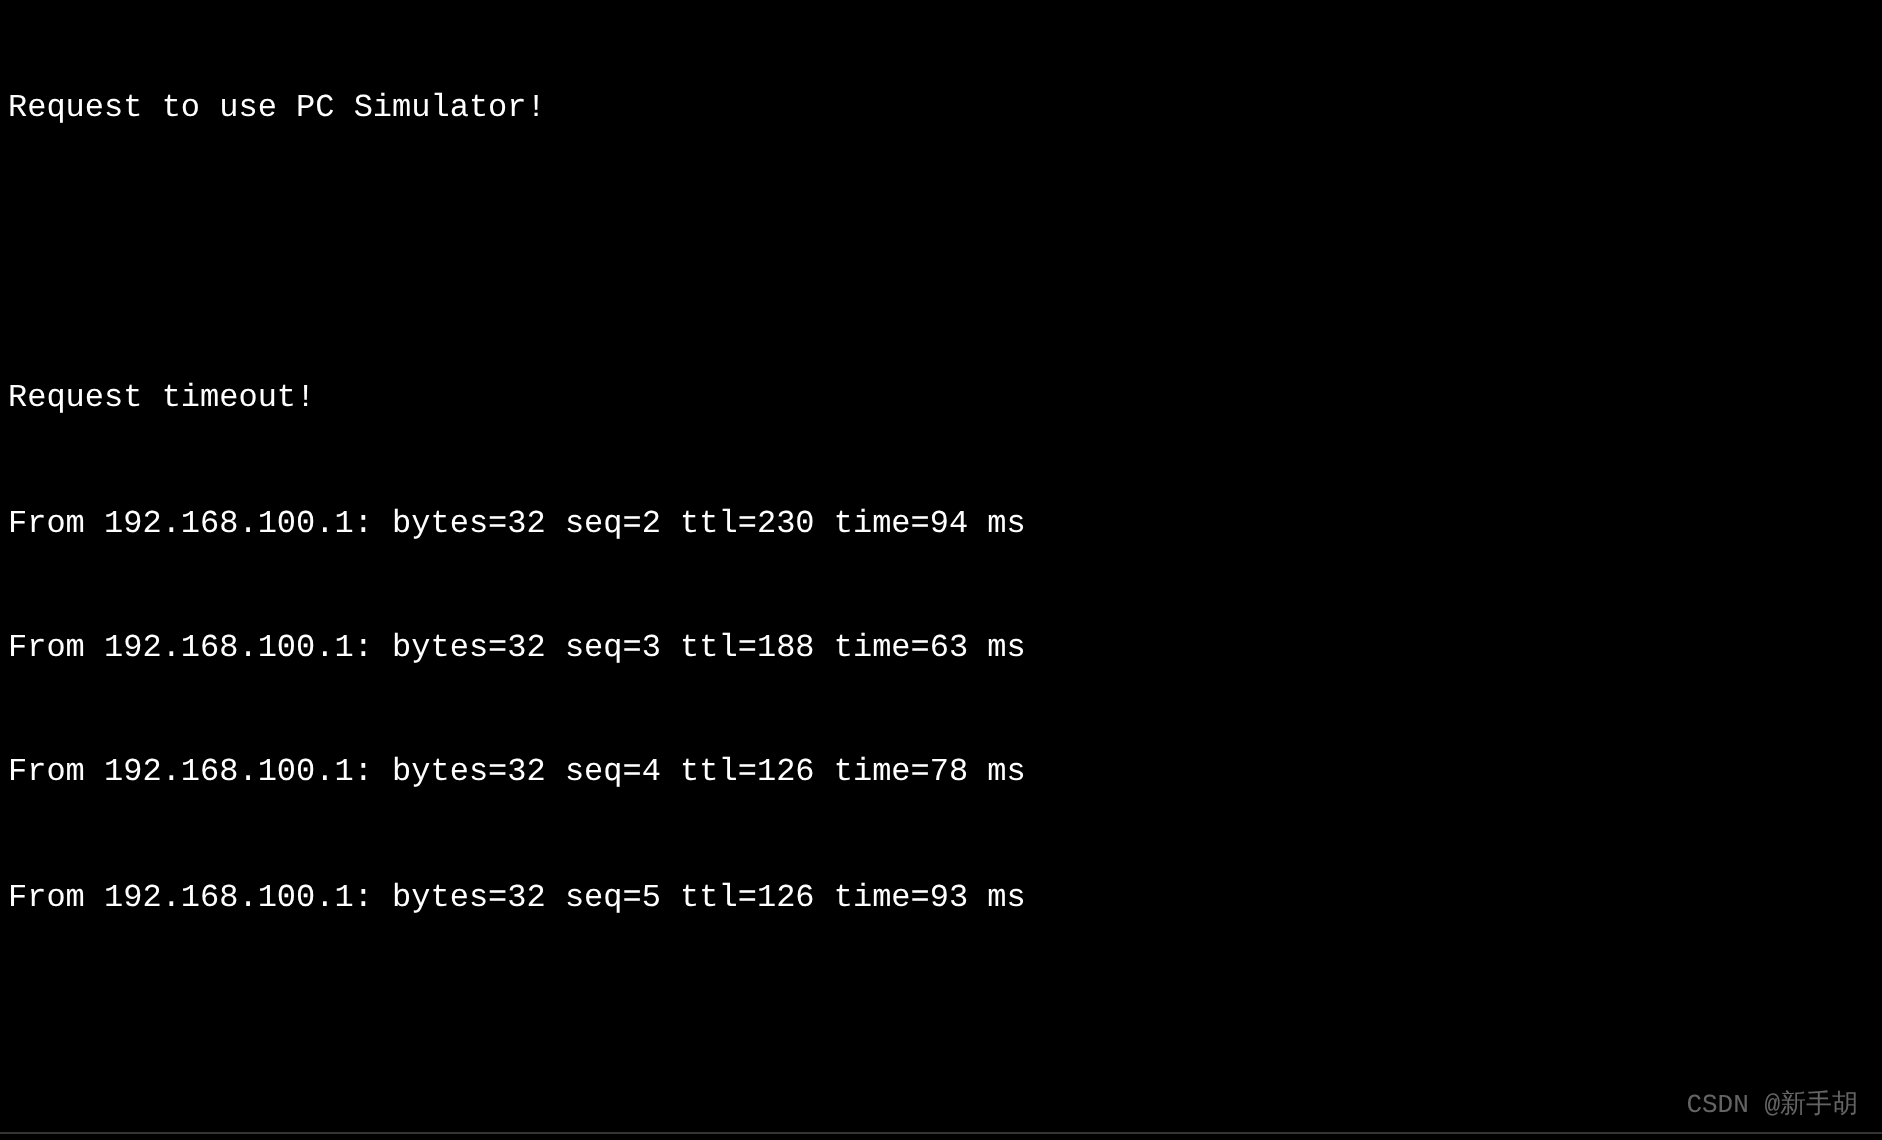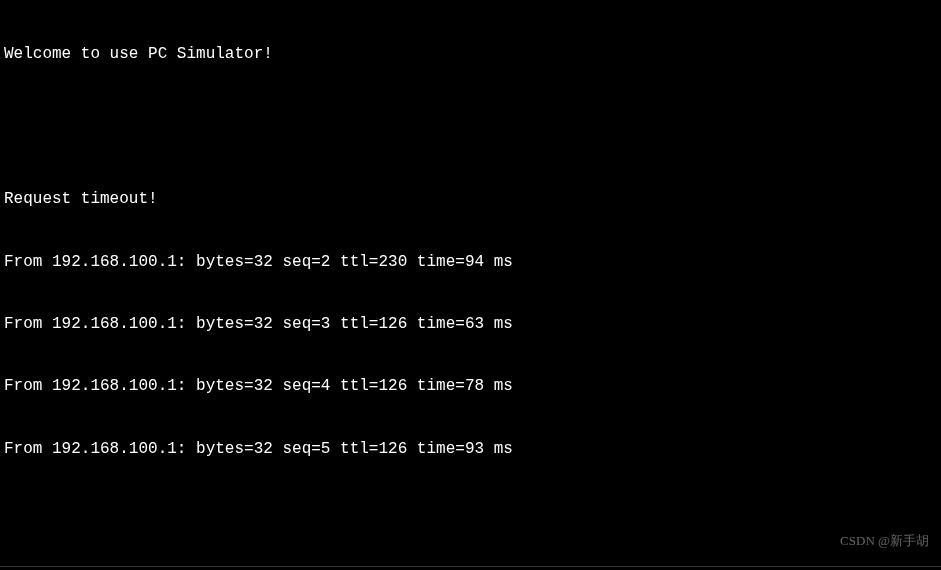--- a/index.html
+++ b/index.html
@@ -20,44 +20,44 @@
     }
     .terminal {
       padding: 2px 4px;
       white-space: pre;
     }
     .line {
       display: block;
     }
     .watermark {
       position: absolute;
-      bottom: 20px;
+      bottom: 8px;
       right: 12px;
       color: rgba(200, 200, 200, 0.5);
-      font-family: Liberation Serif, serif;
+      font-family: Liberation Mono, monospace;
       font-size: 13px;
     }
     .divider {
       position: absolute;
       bottom: 3px;
       left: 0;
       right: 0;
       border-top: 1px solid #333;
     }
   </style>
 </head>
 <body>
 
 <div class="terminal">
-  <span class="line">Welcome to use PC Simulator!</span>
+  <span class="line">Request to use PC Simulator!</span>
   <span class="line"></span>
   <span class="line"></span>
   <span class="line">Request timeout!</span>
   <span class="line">From 192.168.100.1: bytes=32 seq=2 ttl=230 time=94 ms</span>
-  <span class="line">From 192.168.100.1: bytes=32 seq=3 ttl=126 time=63 ms</span>
+  <span class="line">From 192.168.100.1: bytes=32 seq=3 ttl=188 time=63 ms</span>
   <span class="line">From 192.168.100.1: bytes=32 seq=4 ttl=126 time=78 ms</span>
   <span class="line">From 192.168.100.1: bytes=32 seq=5 ttl=126 time=93 ms</span>
   <span class="line"></span>
   
   
   
   
   
   <span class="line"></span>
   

